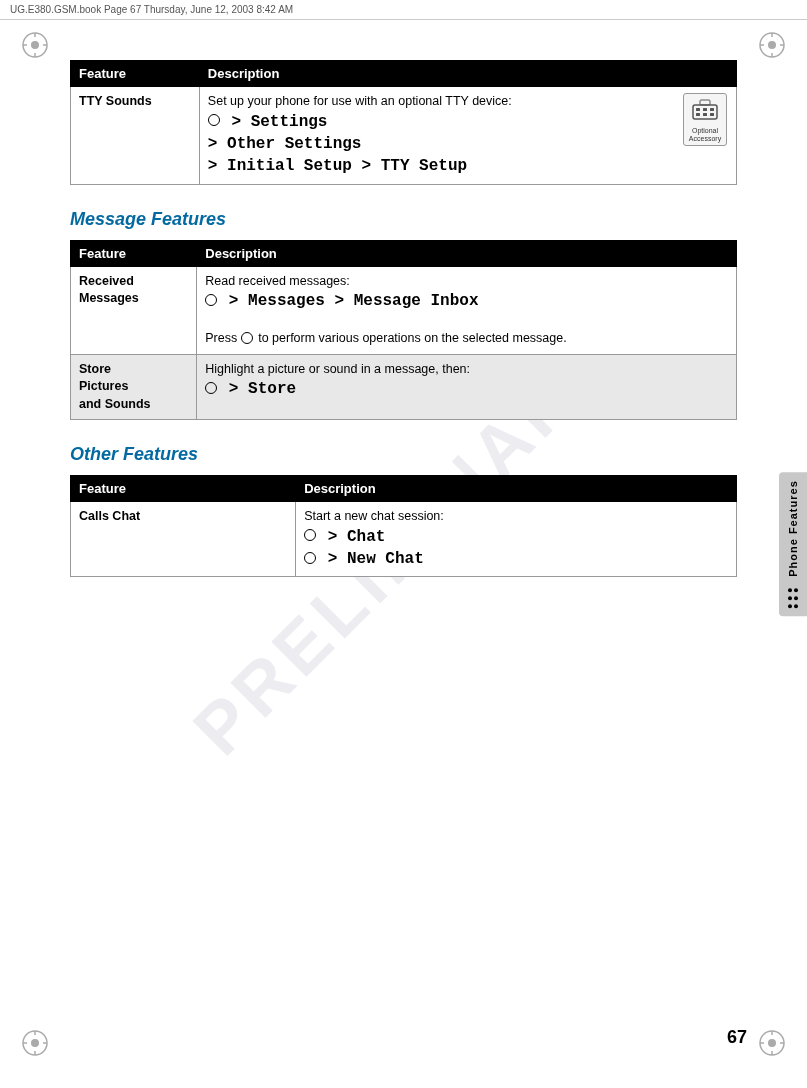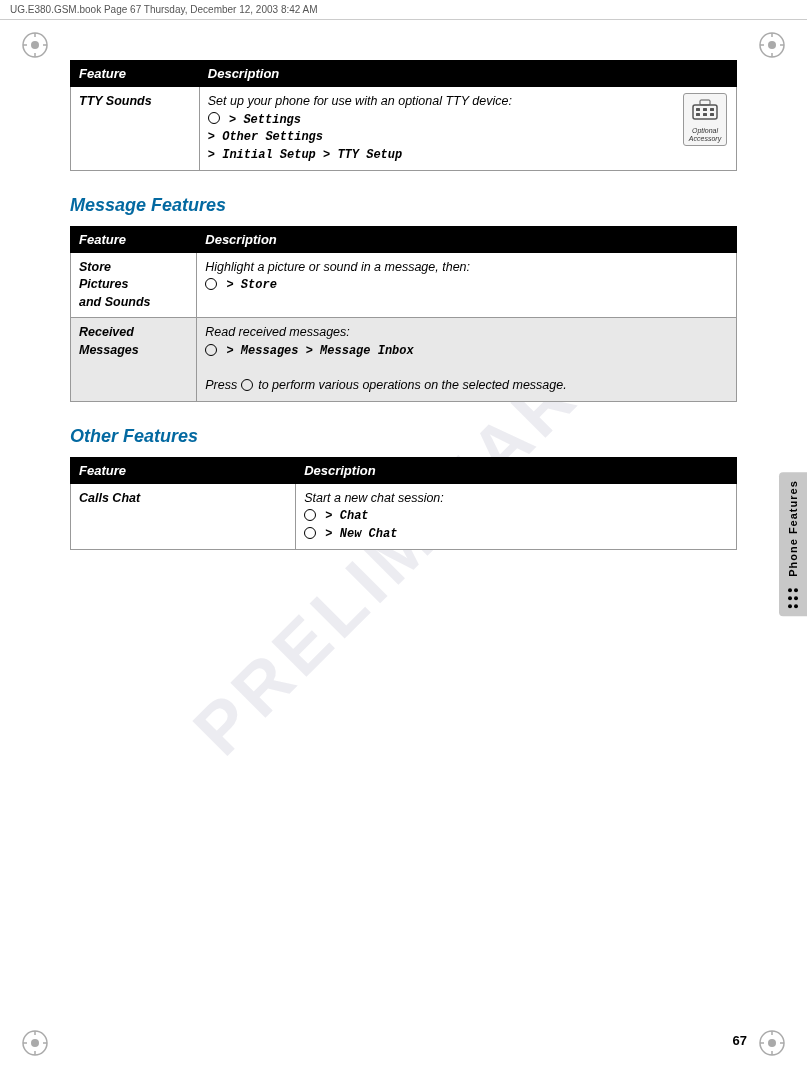--- a/index.html
+++ b/index.html
@@ -96,39 +96,38 @@
     .content {
       margin: 0 50px 0 50px;
       padding: 10px 20px 20px 20px;
     }
 
     
     .page-number {
       position: absolute;
       bottom: 40px;
       right: 60px;
-      font-size: 13px;
+      font-size: 18px;
       font-weight: bold;
     }
 
     
     .section-heading {
       font-size: 18px;
       font-weight: bold;
       font-style: italic;
       margin: 18px 0 10px 0;
       color: #0369a1;
     }
 
     
     .feature-table {
       width: 100%;
       border-collapse: collapse;
       margin-bottom: 24px;
-      font-style: italic;
     }
 
     .feature-table th {
       background: #000;
       color: #fff;
       font-weight: bold;
       font-size: 13px;
       padding: 5px 8px;
       text-align: left;
       border: 1px solid #000;
@@ -151,21 +150,21 @@
     }
 
     .feature-name {
       font-weight: bold;
       font-size: 13px;
       min-width: 80px;
     }
 
     .code-text {
       font-family: 'Courier New', monospace;
-      font-size: 12px;
+      font-size: 16px;
       font-weight: bold;
       text-align: right;
     }
 
     
     .optional-icon {
       float: right;
       margin-left: 8px;
       text-align: center;
       font-size: 9px;
@@ -224,21 +223,21 @@
     }
   </style>
 </head>
 <body>
 
 <div class="page-wrapper">
 
   <div class="watermark">PRELIMINARY</div>
 
   <div class="top-bar">
-    <span>UG.E380.GSM.book  Page 67  Thursday, December 12, 2003  8:42 AM</span>
+    <span>UG.E380.GSM.book  Page 67  Thursday, June 12, 2003  8:42 AM</span>
   </div>
 
   <div class="corner-decoration corner-tl">
     <svg class="corner-svg" viewBox="0 0 30 30">
       <circle cx="15" cy="15" r="12" fill="none" stroke="#aaa" stroke-width="1.5"></circle>
       <circle cx="15" cy="15" r="4" fill="#aaa"></circle>
       <line x1="15" y1="3" x2="15" y2="7" stroke="#aaa" stroke-width="1.5"></line>
       <line x1="15" y1="23" x2="15" y2="27" stroke="#aaa" stroke-width="1.5"></line>
       <line x1="3" y1="15" x2="7" y2="15" stroke="#aaa" stroke-width="1.5"></line>
       <line x1="23" y1="15" x2="27" y2="15" stroke="#aaa" stroke-width="1.5"></line>
@@ -341,36 +340,36 @@
             <tr>
               <th>Feature</th>
               <th>Description</th>
             </tr>
           </thead>
           <tbody>
 
 
 
             <tr>
-              <td class="feature-name">Store<br>Pictures<br>and Sounds</td>
-              <td>
-                Highlight a picture or sound in a message, then:<br>
-                <span class="code-text"><span class="menu-circle"></span> &gt; Store</span>
-              </td>
-            </tr>
-
-            <tr>
               <td class="feature-name">Received<br>Messages</td>
               <td>
                 Read received messages:<br>
                 <span class="code-text"><span class="menu-circle"></span> &gt; Messages &gt; Message Inbox</span><br>
                 <br>
                 Press <span class="menu-circle"></span> to perform various operations on the selected message.
               </td>
             </tr>
+
+            <tr>
+              <td class="feature-name">Store<br>Pictures<br>and Sounds</td>
+              <td>
+                Highlight a picture or sound in a message, then:<br>
+                <span class="code-text"><span class="menu-circle"></span> &gt; Store</span>
+              </td>
+            </tr>
           </tbody>
         </table>
       </div>
 
       <div>
         <h2 class="section-heading">Other Features</h2>
         <table class="feature-table">
           <thead>
             <tr>
               <th>Feature</th>

